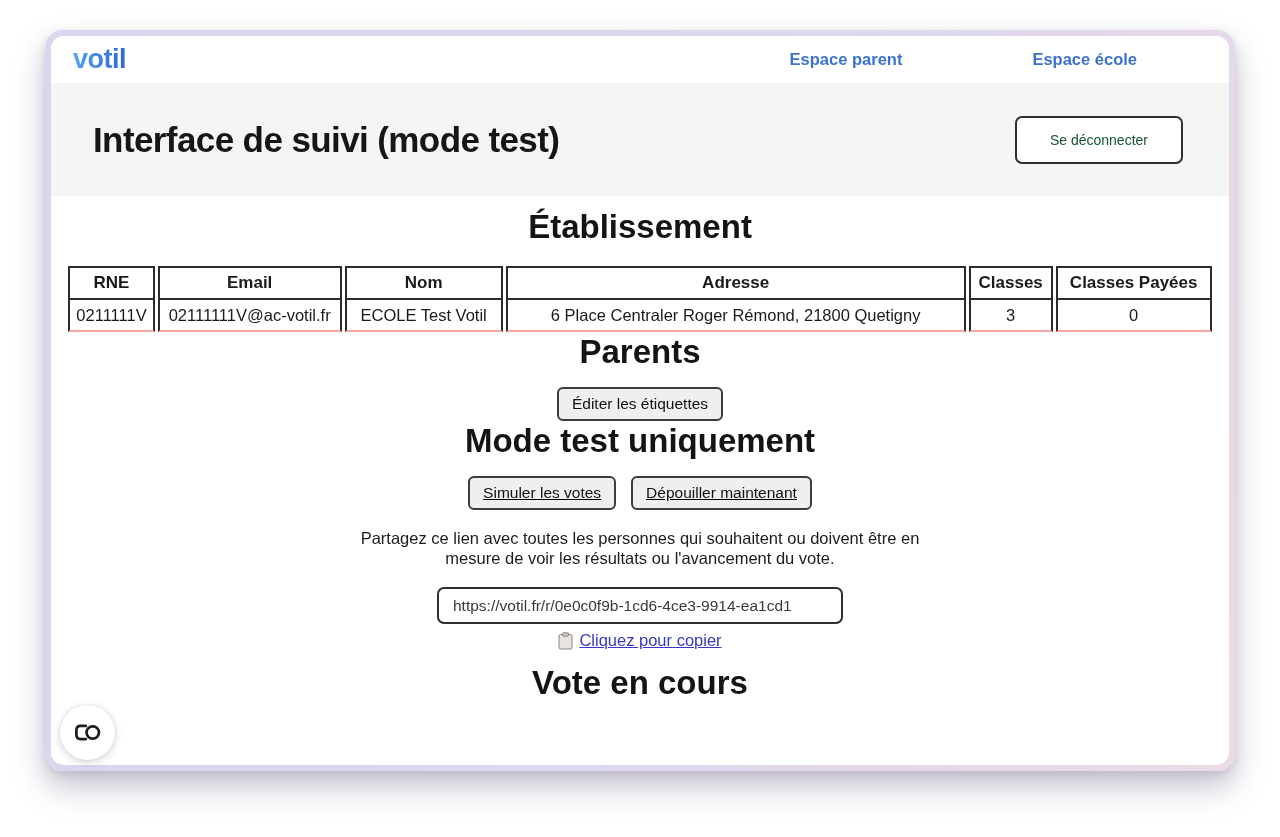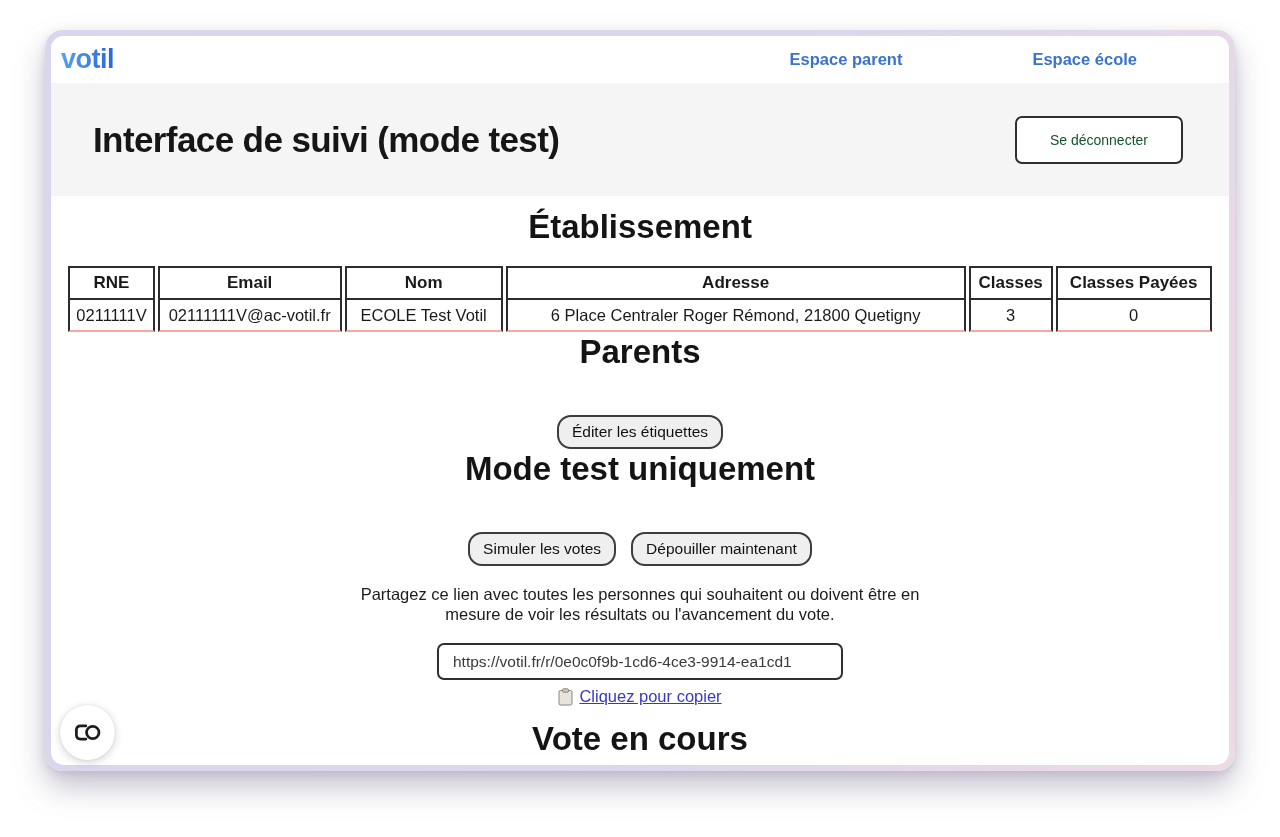--- a/index.html
+++ b/index.html
@@ -3,21 +3,21 @@
 <meta charset="utf-8">
 <style>
   html,body{margin:0;padding:0;background:#ffffff;width:1280px;height:837px;overflow:hidden;
     font-family:"Liberation Sans",sans-serif;-webkit-font-smoothing:antialiased;}
   .card-frame{position:absolute;left:45px;top:30px;width:1190px;height:741px;box-sizing:border-box;
     padding:6px;border-radius:18px;
     background:linear-gradient(110deg,#d9d6ef 0%,#dcd6ee 55%,#ecdbe5 100%);
     box-shadow:0 16px 30px rgba(122,112,142,.42),0 3px 8px rgba(150,140,170,.25);}
   .card{width:100%;height:100%;background:#fff;border-radius:13px;overflow:hidden;position:relative;}
   
-  .nav{height:47px;display:flex;align-items:center;padding-left:10px;background:#fff;}
+  .nav{height:47px;display:flex;align-items:center;padding-left:22px;background:#fff;}
   .logo{font-size:27px;font-weight:700;letter-spacing:-0.5px;
     background:linear-gradient(90deg,#55a3ea,#2b66dd);
     -webkit-background-clip:text;background-clip:text;color:transparent;cursor:pointer;}
   .nav-link{font-size:16.5px;font-weight:700;color:#3b72cf;text-decoration:none;cursor:pointer;}
   .nav-link.first{margin-left:auto;}
   .nav-link.second{margin-left:130px;margin-right:92px;}
   
   .header-band{height:113px;background:#f5f5f6;display:flex;align-items:center;
     padding:0 46px 0 38px;box-sizing:border-box;}
   .page-title{font-size:35px;font-weight:700;letter-spacing:-0.6px;color:#161616;margin:4px;}
@@ -26,23 +26,23 @@
   
   .main{text-align:center;padding-top:15px;}
   .h2{font-size:33px;font-weight:700;color:#141414;margin:0;line-height:32px;}
   .mt-sec{margin-top:4px;}
   
   .etab-table{margin:23px auto 0;border-spacing:3px 0;font-size:16.5px;color:#1a1a1a;table-layout:fixed;}
   .etab-table th{border:2px solid #2c2c2c;padding:3px 6px;font-weight:700;font-size:17px;height:24px;}
   .etab-table td{border-left:2px solid #2c2c2c;border-right:2px solid #2c2c2c;border-bottom:2px solid #fca5a5;
     padding:4px 6px;height:22px;white-space:nowrap;overflow:hidden;}
   
-  .btn{display:inline-block;background:#efefef;border:2px solid #3d3d3d;border-radius:14px;
-    padding:6px 13px;font-size:15.5px;color:#111;font-family:inherit;cursor:pointer;margin-top:28px;}
-  .btn-row{margin-top:19px;display:flex;justify-content:center;gap:15px;}
+  .btn{display:inline-block;background:#efefef;border:2px solid #3d3d3d;border-radius:6px;
+    padding:6px 13px;font-size:15.5px;color:#111;font-family:inherit;cursor:pointer;}
+  .btn-row{margin-top:19px;display:flex;justify-content:center;gap:15px;text-decoration:underline;}
   .mt-btn{margin-top:19px;}
   
   .share-desc{margin:18px auto 0;max-width:575px;font-size:16.5px;line-height:1.22;color:#1c1c1c;}
   .url-input{margin-top:19px;width:406px;height:37px;box-sizing:border-box;border:2px solid #2f2f2f;
     border-radius:7px;font-size:15.5px;color:#3a3a3a;padding:0 14px;font-family:inherit;background:#fff;}
   .copy-row{margin-top:7px;height:21px;}
   .copy-link{display:inline-flex;align-items:center;gap:6px;color:#3737c8;font-size:16.5px;
     text-decoration:underline;cursor:pointer;font-weight:500;}
   
   .floating-badge{position:absolute;left:15px;top:675px;width:55px;height:55px;border-radius:50%;

